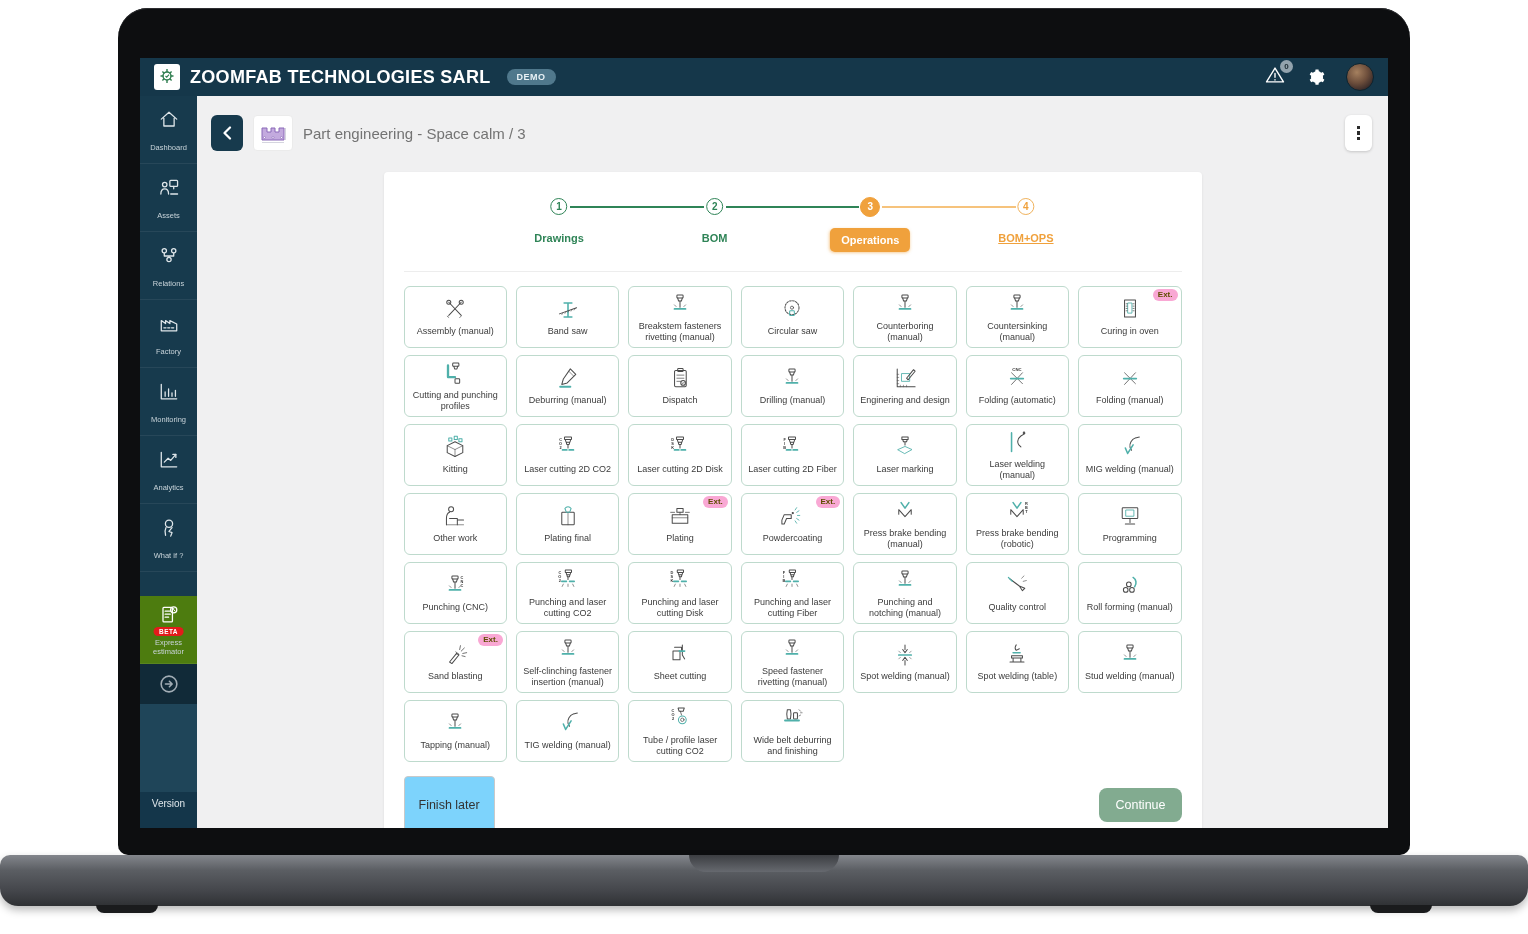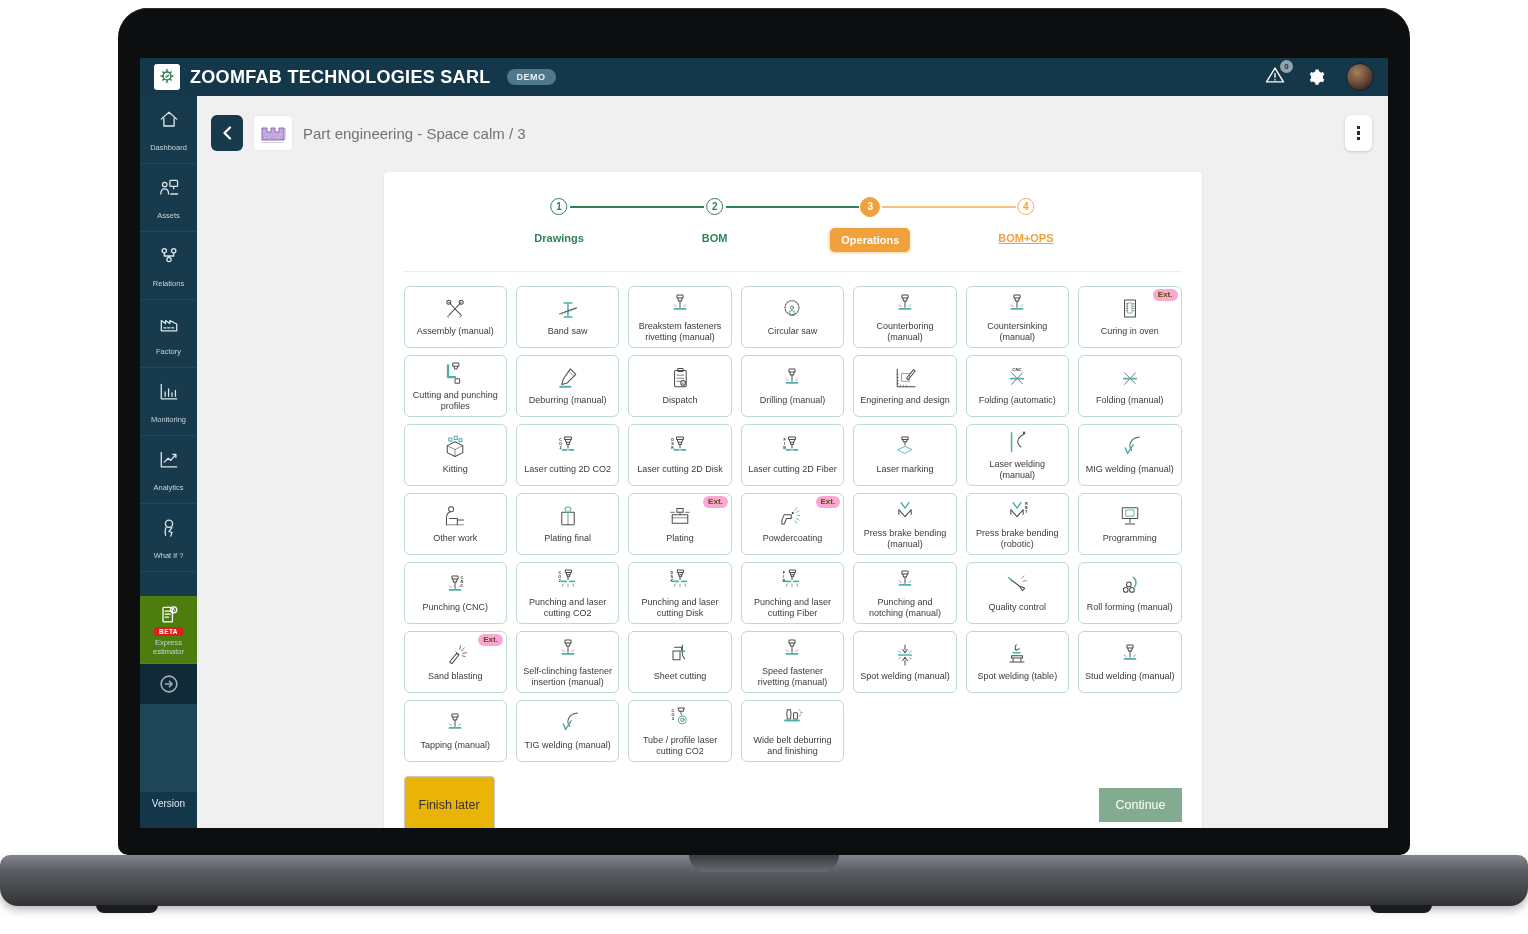--- a/index.html
+++ b/index.html
@@ -86,23 +86,23 @@
              display:flex; flex-direction:column; align-items:center; justify-content:center; gap:2px;
              padding:3px 5px; cursor:pointer; }
   .op-icon { width:28px; height:28px; flex:0 0 auto; }
   .op-icon svg { width:100%; height:100%; }
   .op-label { font-size:9px; color:#3b3b3b; text-align:center; line-height:1.25; }
   .ext-badge { position:absolute; top:2px; right:3px; background:#f9a8d4; color:#5f4e00; font-size:8px; font-weight:bold;
                padding:1px 5px; border-radius:8px; line-height:1.2; }
 
   
   .panel-footer { display:flex; justify-content:space-between; align-items:center; margin-top:14px; }
-  .finish-btn { background:#eab308; border:1px solid #c9c9c9; border-radius:4px; padding:21px 14px; font-size:12.5px;
+  .finish-btn { background:#7dd3fc; border:1px solid #c9c9c9; border-radius:4px; padding:21px 14px; font-size:12.5px;
                 color:#333; cursor:pointer; font-family:"Liberation Sans", sans-serif; }
-  .continue-btn { background:#82ab90; border:none; border-radius:0; padding:10px 16px; font-size:12.5px;
+  .continue-btn { background:#82ab90; border:none; border-radius:8px; padding:10px 16px; font-size:12.5px;
                   color:#fff; cursor:pointer; font-family:"Liberation Sans", sans-serif; }
 </style>
 </head>
 <body>
 
 <div class="stage">
   <div class="bezel">
     <div class="app">
 
       <div class="topbar">

